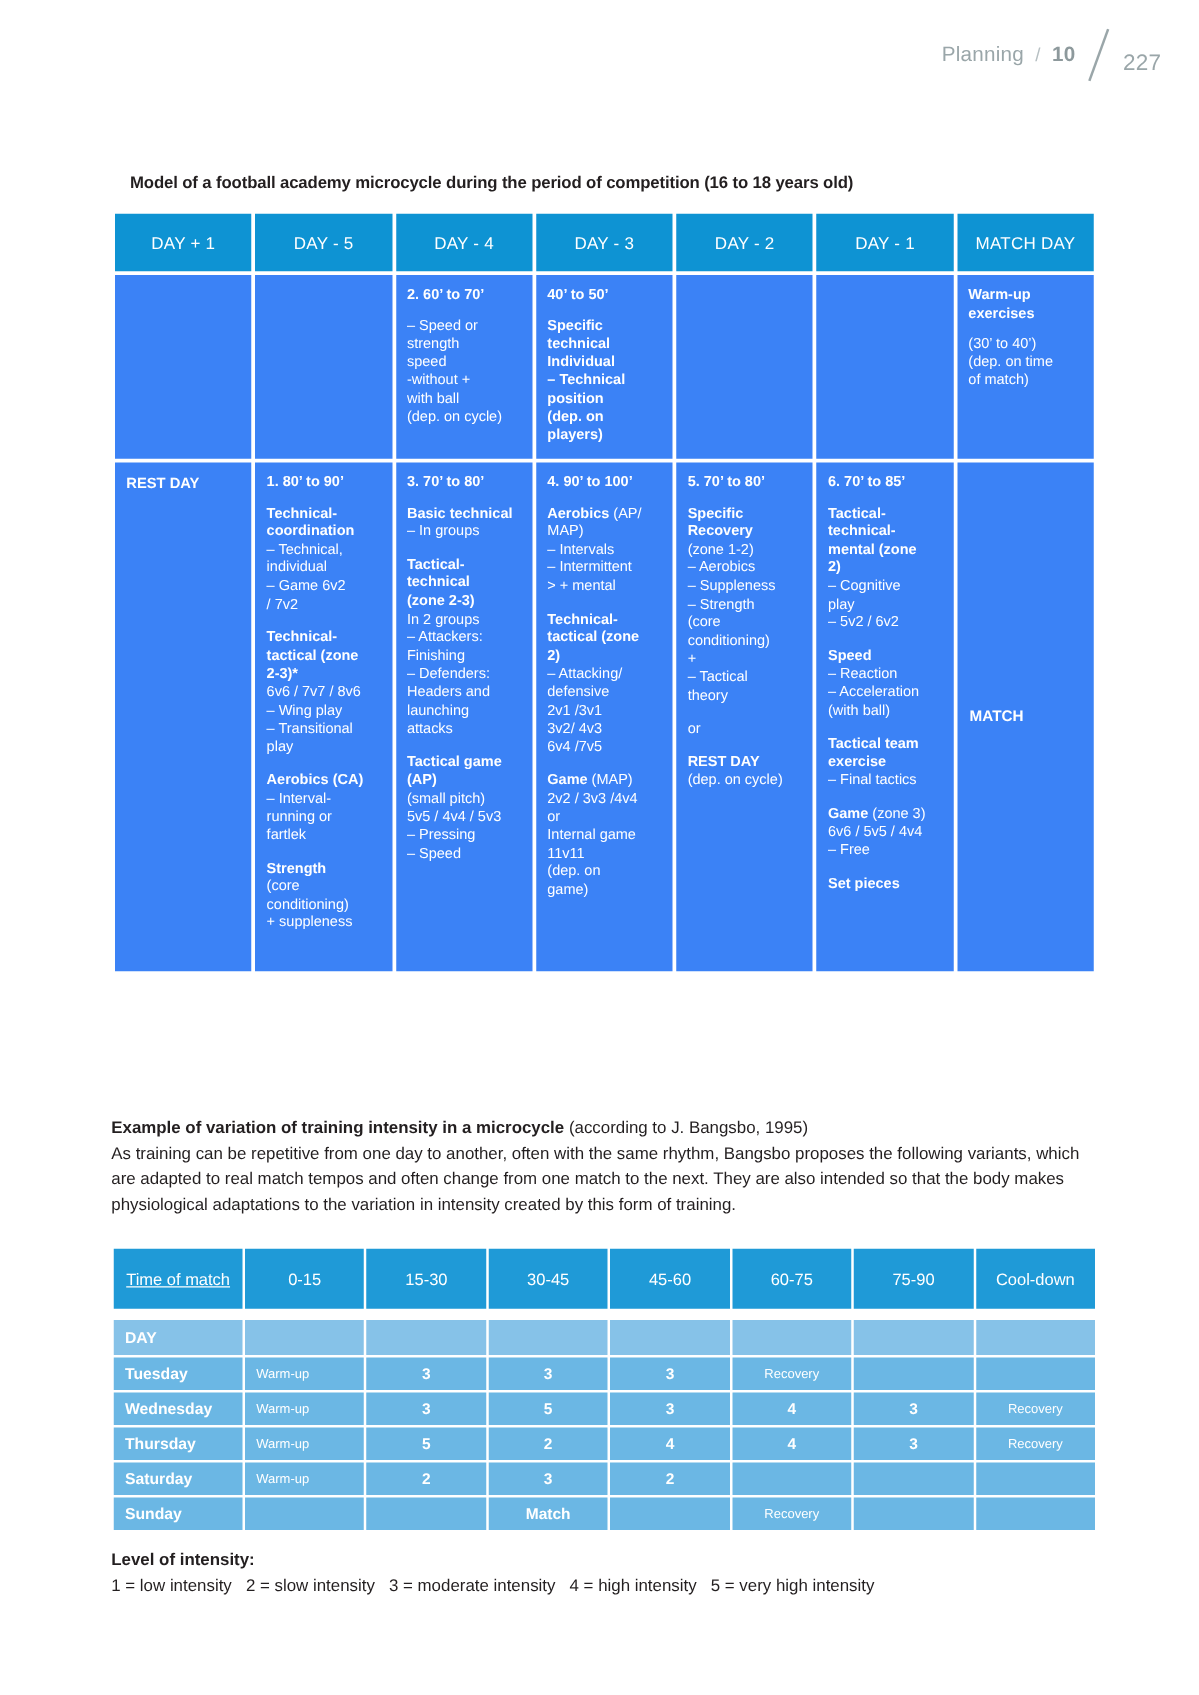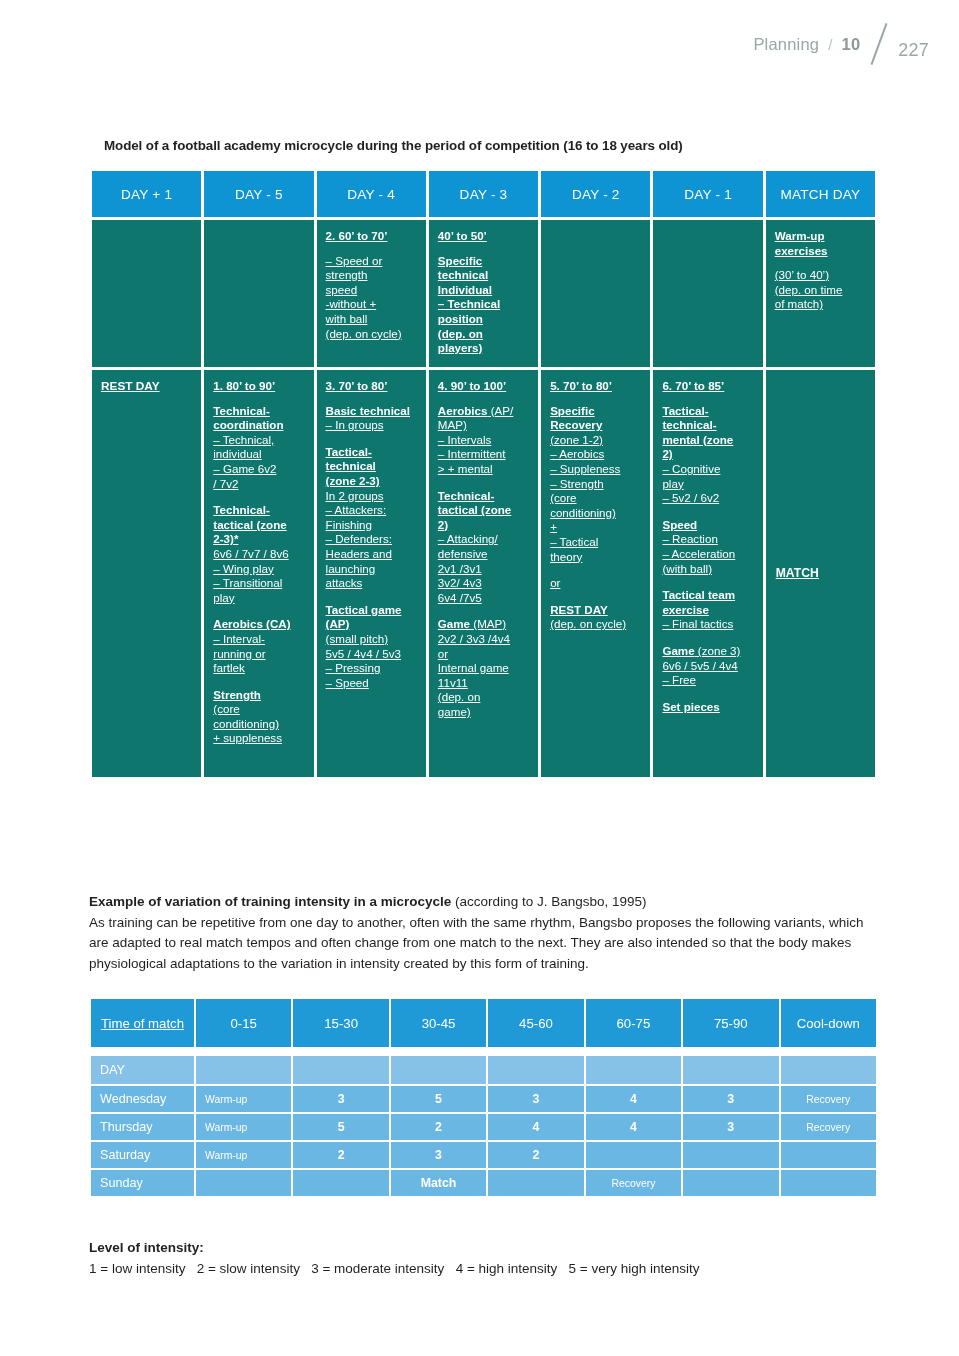--- a/index.html
+++ b/index.html
@@ -63,27 +63,26 @@
     background: #0e93d3;
     color: #ffffff;
     font-size: 13.6px;
     font-weight: normal;
     height: 44px;
     text-align: center;
     vertical-align: middle;
     letter-spacing: .2px;
   }
   .tbl1 td {
-    background: #0f766e;
+    background: #3b82f6;
     color: #ffffff;
     vertical-align: top;
     padding: 9px 9px 10px 9px;
     font-size: 11.6px;
     line-height: 14.6px;
-    text-decoration: underline;
   }
   .tbl1 td.r-mid { height: 128px; }
   .tbl1 td.r-main { height: 388px; }
   .tbl1 td.restday {
     font-weight: bold;
     font-size: 11.8px;
   }
   .tbl1 td.matchcell {
     vertical-align: middle;
     font-weight: bold;
@@ -133,21 +132,21 @@
     color: #ffffff;
     height: 24px;
     text-align: center;
     vertical-align: middle;
     font-size: 12.4px;
     font-weight: bold;
   }
   .tbl2 td.daylabel {
     text-align: left;
     padding-left: 9px;
-    font-weight: normal;
+    font-weight: bold;
     font-size: 12.6px;
   }
   .tbl2 td.note {
     font-weight: normal;
     font-size: 10.4px;
   }
   .tbl2 td.note-left {
     font-weight: normal;
     font-size: 10.4px;
     text-align: left;
@@ -414,20 +413,30 @@
       <td class="daylabel">DAY</td>
       <td></td>
       <td></td>
       <td></td>
       <td></td>
       <td></td>
       <td></td>
       <td></td>
     </tr>
 
+    <tr>
+      <td class="daylabel">Tuesday</td>
+      <td class="note-left">Warm-up</td>
+      <td>3</td>
+      <td>3</td>
+      <td>3</td>
+      <td class="note">Recovery</td>
+      <td></td>
+      <td></td>
+    </tr>
 
     <tr>
       <td class="daylabel">Wednesday</td>
       <td class="note-left">Warm-up</td>
       <td>3</td>
       <td>5</td>
       <td>3</td>
       <td>4</td>
       <td>3</td>
       <td class="note">Recovery</td>

